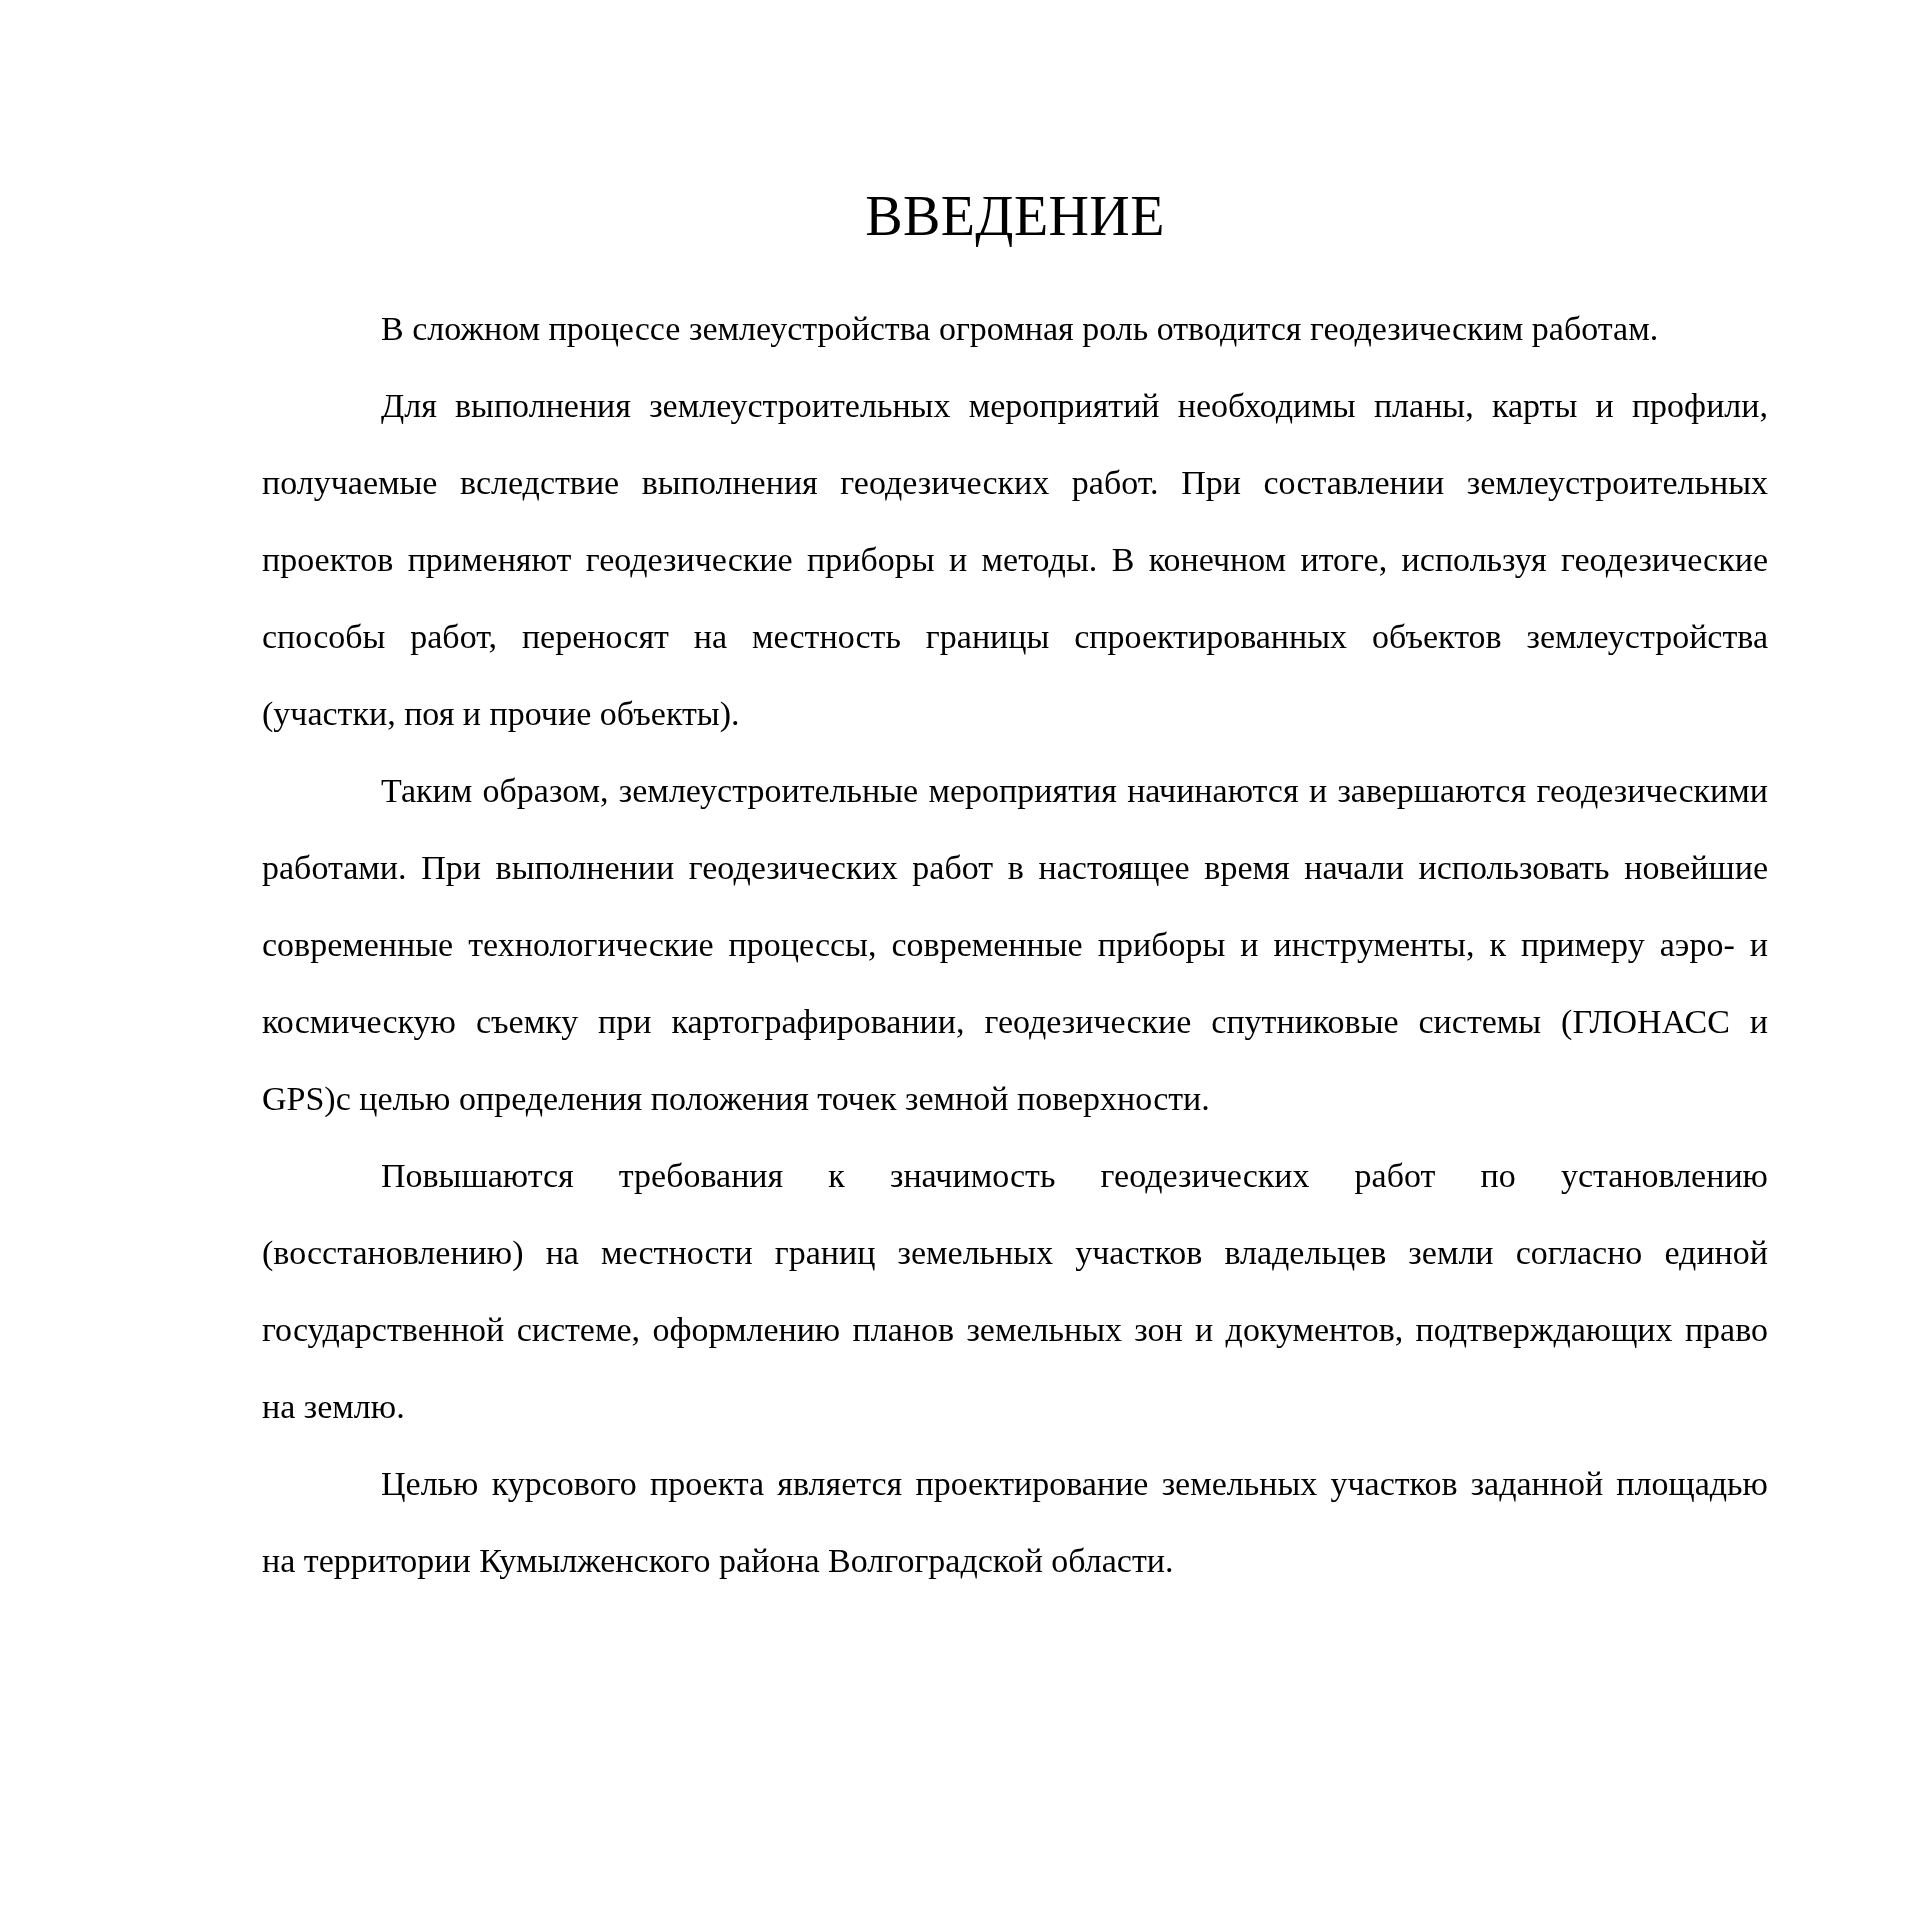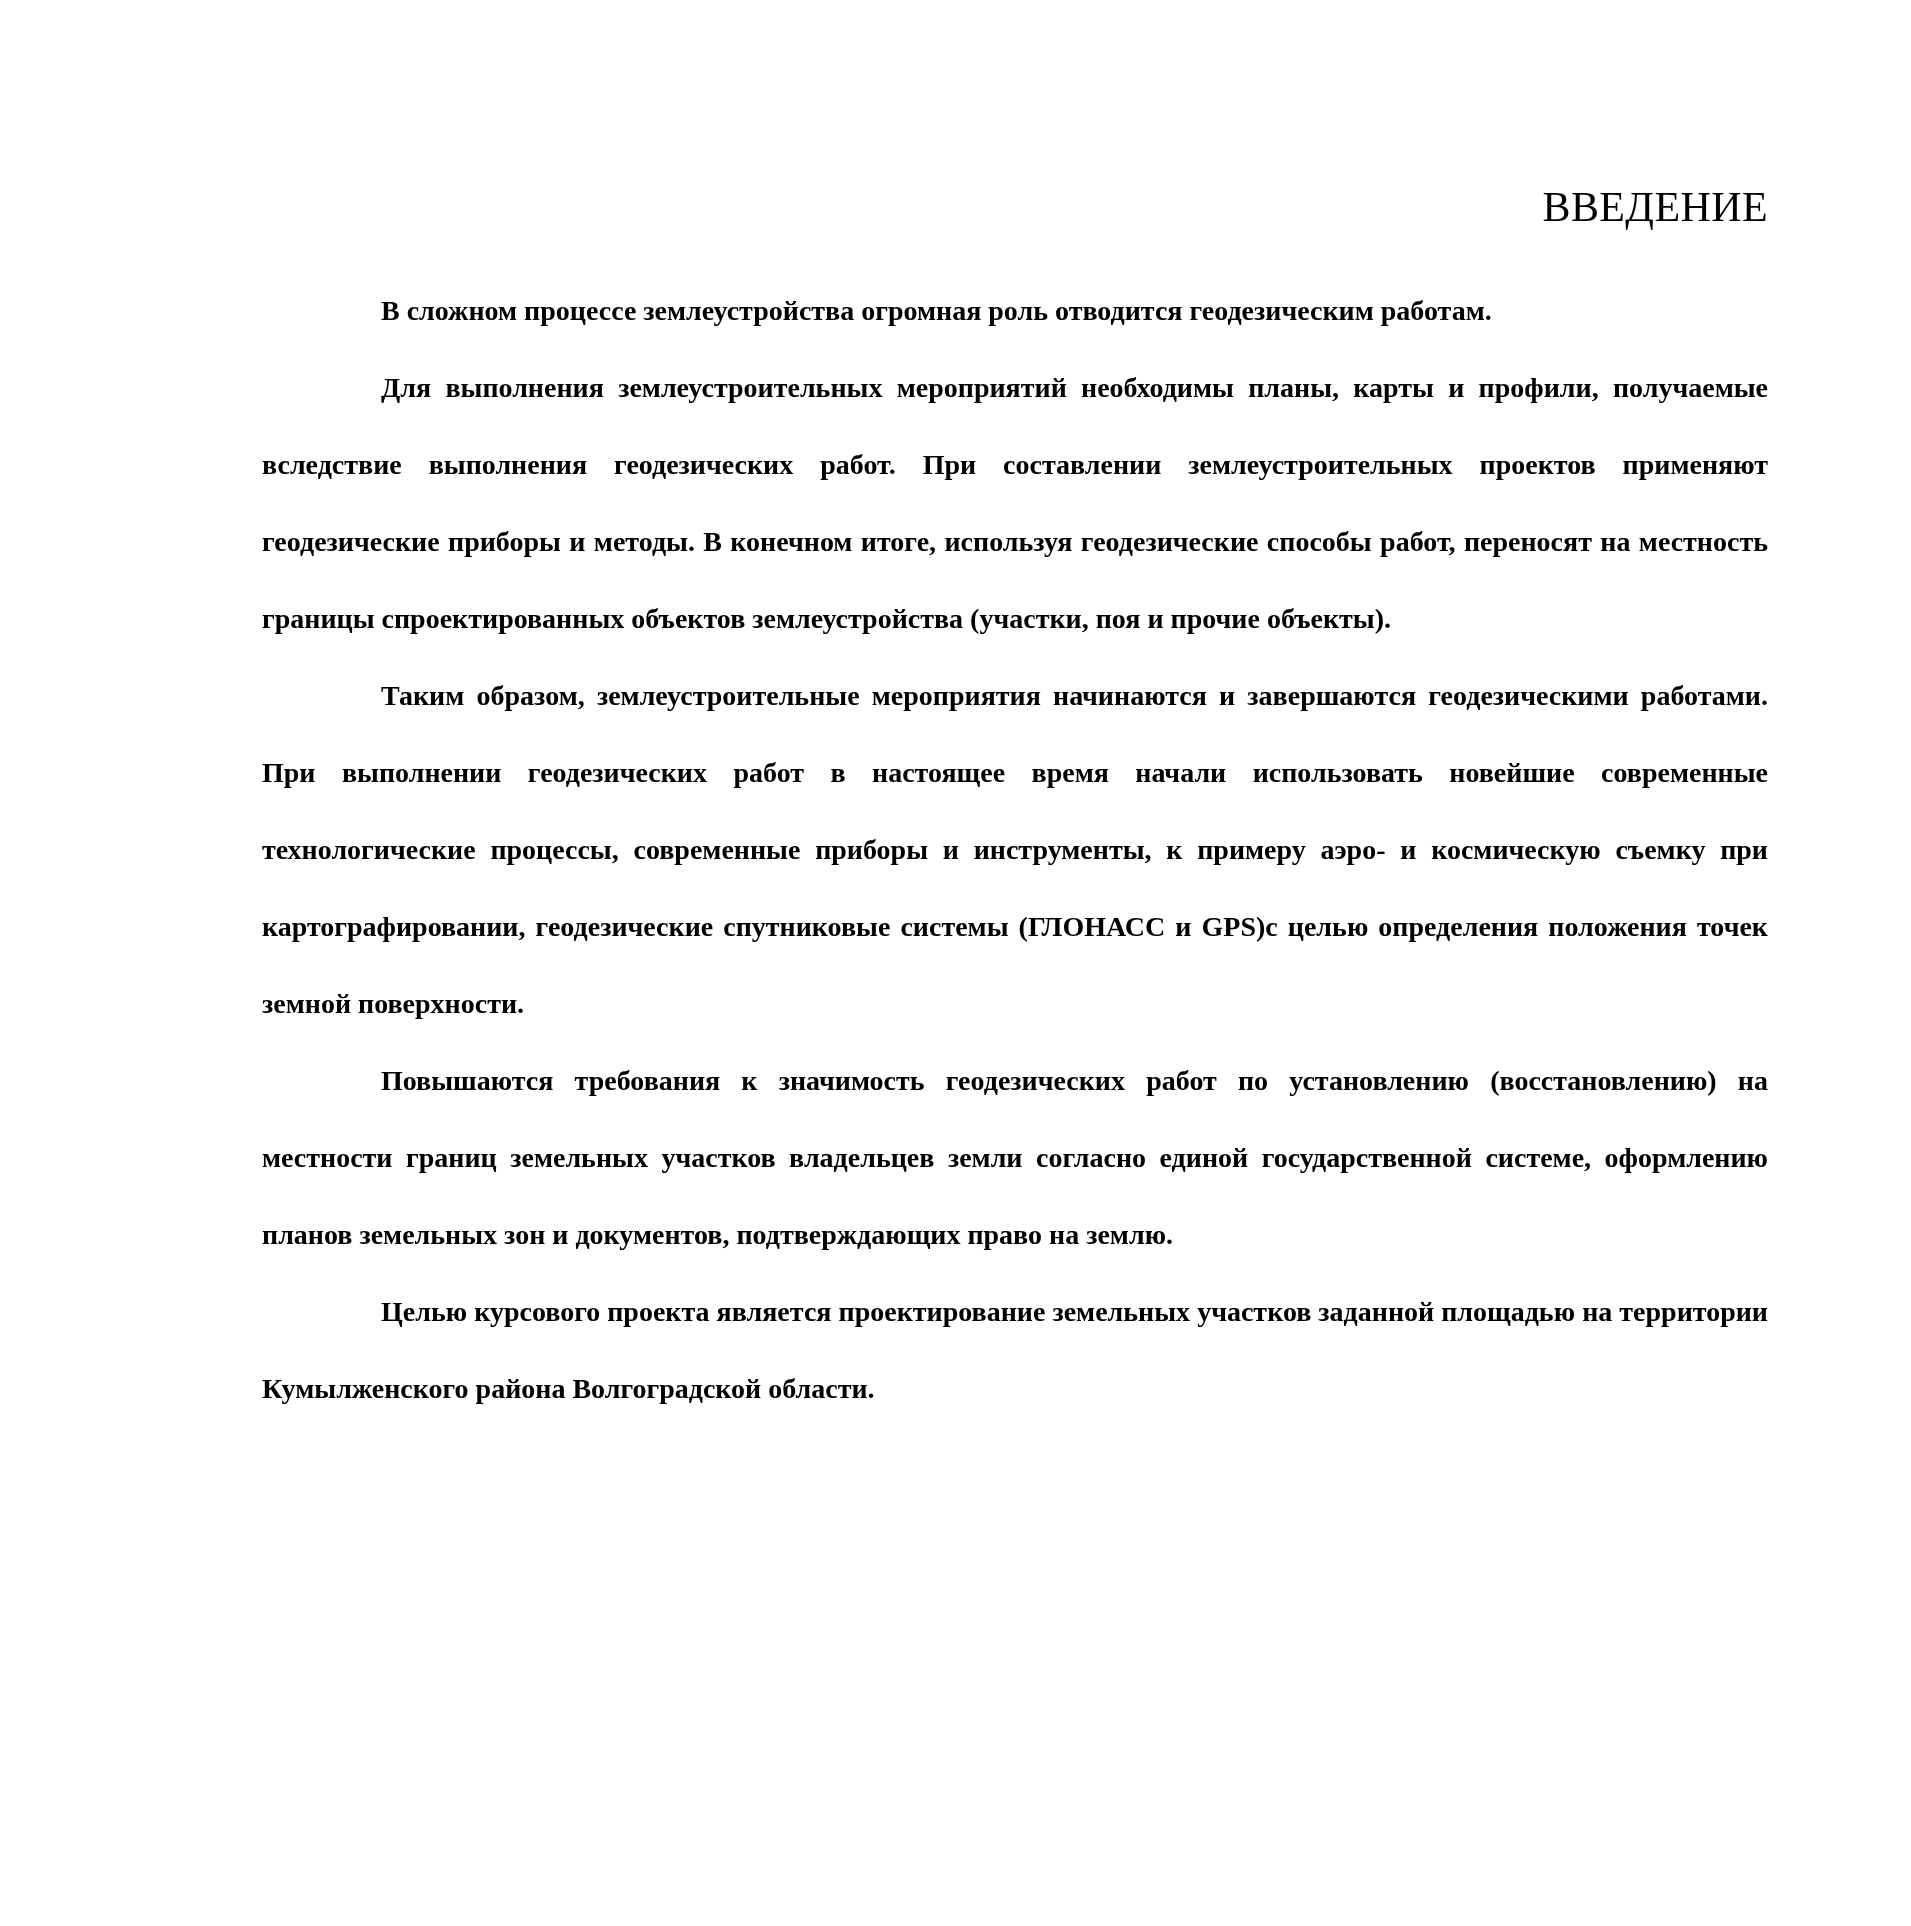--- a/index.html
+++ b/index.html
@@ -25,38 +25,37 @@
   }
 
   .content {
     position: absolute;
     left: 262px;
     top: 181px;
     width: 1506px;
   }
 
   .doc-heading {
-    font-size: 42px;
+    font-size: 56px;
     line-height: 1.28;
-    text-align: right;
+    text-align: center;
     font-weight: normal;
     margin: 0 0 37px 0;
     letter-spacing: 0.4px;
   }
 
   .para {
-    font-size: 28px;
+    font-size: 34px;
     line-height: 77px;
     text-align: justify;
     text-justify: inter-word;
     text-indent: 119px;
     margin: 0;
     hyphens: none;
     word-spacing: 0px;
-    font-weight: bold;
   }
 
   
   .para + .para { margin-top: 0; }
 </style>
 </head>
 <body>
 
 <div class="page">
   <div class="content">

